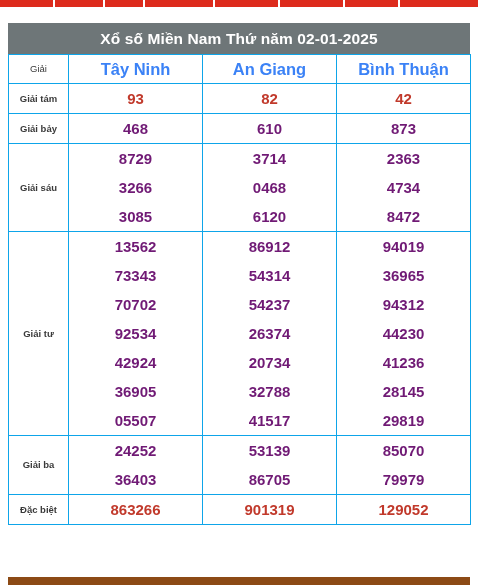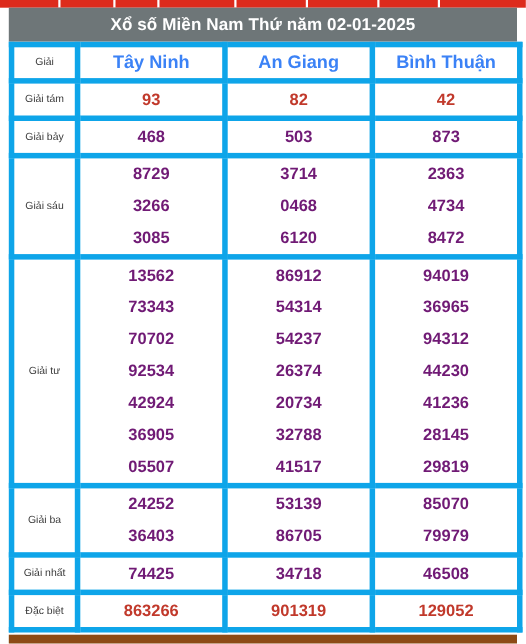--- a/index.html
+++ b/index.html
@@ -43,30 +43,31 @@
   .title-bar {
     height: 31px;
     background: #6e7678;
     color: #ffffff;
     font-size: 15.5px;
     font-weight: bold;
     display: flex;
     align-items: center;
     justify-content: center;
     letter-spacing: 0.1px;
+    margin-top: 16px;
   }
 
   table.results {
     width: 462px;
     border-collapse: collapse;
     table-layout: fixed;
     background: #ffffff;
   }
   table.results td {
-    border: 5px solid #0ea5e9;
+    border: 1px solid #0ea5e9;
     text-align: center;
     vertical-align: middle;
     padding: 0;
     background: #ffffff;
   }
 
   col.c-label { width: 60px; }
   col.c-prov  { width: 134px; }
 
   
@@ -78,21 +79,21 @@
   }
   tr.head td.label {
     font-size: 9.5px;
     font-weight: normal;
     color: #3a3a3a;
   }
 
   
   td.label {
     font-size: 9.5px;
-    font-weight: normal;
+    font-weight: bold;
     color: #3a3a3a;
     line-height: 1.25;
   }
 
   
   td.vals {
     font-size: 15px;
     font-weight: bold;
     color: #701a75;
     line-height: 1;
@@ -168,21 +169,21 @@
           <td class="vals red">
             <span class="num">42</span>
           </td>
         </tr>
         <tr class="r1">
           <td class="label">Giải bảy</td>
           <td class="vals">
             <span class="num">468</span>
           </td>
           <td class="vals">
-            <span class="num">503</span>
+            <span class="num">610</span>
           </td>
           <td class="vals">
             <span class="num">873</span>
           </td>
         </tr>
         <tr class="r3">
           <td class="label">Giải sáu</td>
           <td class="vals">
             <span class="num">8729</span>
             <span class="num">3266</span>
@@ -238,32 +239,20 @@
           <td class="vals">
             <span class="num">53139</span>
             <span class="num">86705</span>
           </td>
           <td class="vals">
             <span class="num">85070</span>
             <span class="num">79979</span>
           </td>
         </tr>
         <tr class="r1">
-          <td class="label">Giải nhất</td>
-          <td class="vals">
-            <span class="num">74425</span>
-          </td>
-          <td class="vals">
-            <span class="num">34718</span>
-          </td>
-          <td class="vals">
-            <span class="num">46508</span>
-          </td>
-        </tr>
-        <tr class="r1">
           <td class="label">Đặc biệt</td>
           <td class="vals red">
             <span class="num">863266</span>
           </td>
           <td class="vals red">
             <span class="num">901319</span>
           </td>
           <td class="vals red">
             <span class="num">129052</span>
           </td>

